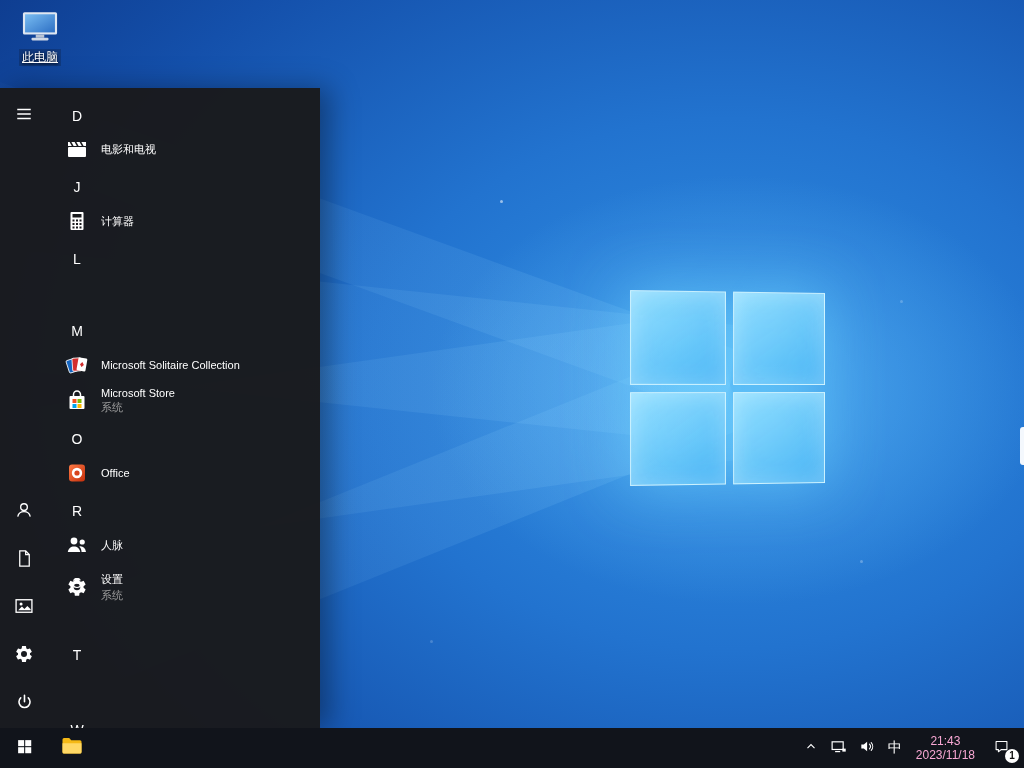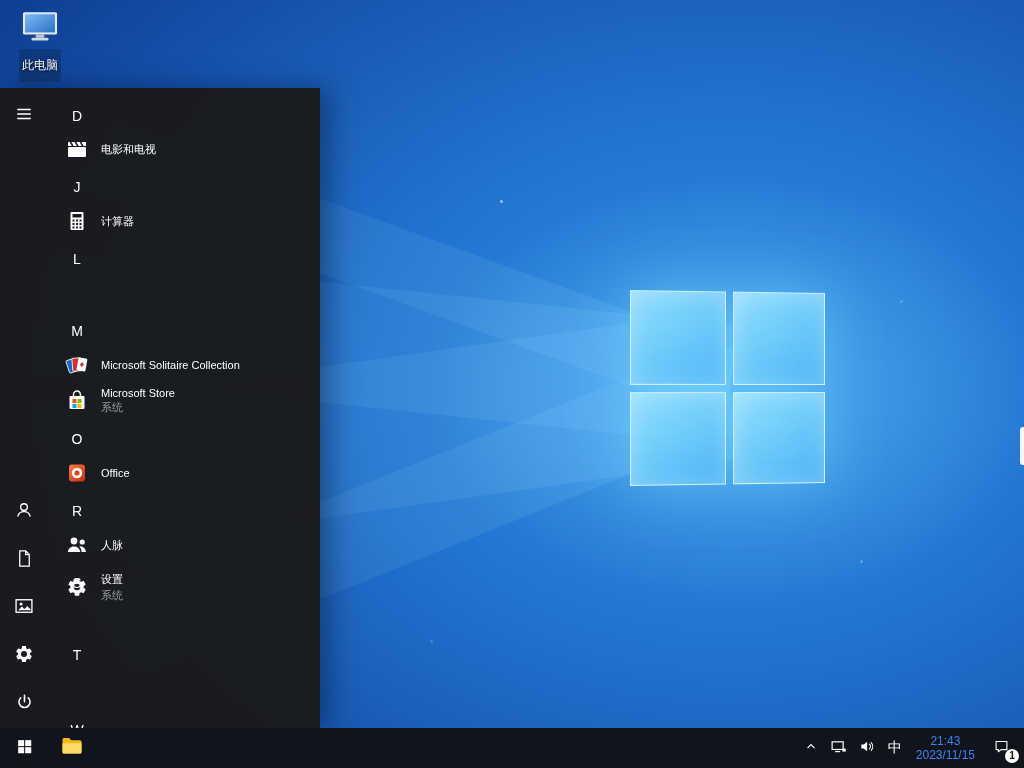--- a/index.html
+++ b/index.html
@@ -22,21 +22,21 @@
     transform:perspective(1100px) rotateY(10deg); transform-origin:100% 50%;
     filter:drop-shadow(0 0 28px rgba(110,215,255,.55)); }
   .pane { background:linear-gradient(145deg, rgba(150,225,255,.95), rgba(70,180,245,.88));
     border:1px solid rgba(220,248,255,.85); box-shadow:inset 0 0 22px rgba(255,255,255,.28); }
   .spark { position:absolute; width:3px; height:3px; border-radius:50%; background:rgba(255,255,255,.55); }
 
   
   .desktop-icon { position:absolute; left:8px; top:10px; width:64px; display:flex;
     flex-direction:column; align-items:center; gap:3px; cursor:default; }
   .desktop-icon-label { font-size:12px; color:#fff; text-shadow:0 1px 3px rgba(0,0,0,.9);
-    background:rgba(10,20,40,.25); padding:8px 3px; }
+    background:rgba(10,20,40,.25); padding:0 3px;text-decoration:underline; }
 
   .edge-bar { position:absolute; right:0; top:427px; width:4px; height:38px;
     background:rgba(255,255,255,.95); border-radius:3px 0 0 3px; }
 
   
   .start-menu { position:absolute; left:0; top:88px; width:320px; height:640px;
     background:rgba(26,27,30,.98); display:flex; box-shadow:10px 0 26px rgba(0,0,0,.35); }
   .rail { position:relative; width:48px; flex:none; }
   .rail-btn { position:absolute; left:0; width:48px; height:48px; display:flex;
     align-items:center; justify-content:center; cursor:pointer; }
@@ -53,21 +53,21 @@
   .row-chevron { position:absolute; right:14px; top:50%; transform:translateY(-50%); }
 
   
   .taskbar { position:absolute; left:0; bottom:0; width:1024px; height:40px;
     background:#11141b; display:flex; align-items:center; }
   .tb-btn { width:48px; height:40px; display:flex; align-items:center; justify-content:center; cursor:pointer; }
   .tray { margin-left:auto; display:flex; align-items:center; height:40px; padding-right:4px; }
   .tray-item { position:relative; height:40px; display:flex; align-items:center;
     justify-content:center; padding:0 6px; color:#fff; cursor:pointer; }
   .ime { font-size:14px; min-width:26px; text-align:center; }
-  .clock { font-size:12px; line-height:14px; text-align:center; color:#3b82f6; padding:0 8px; cursor:pointer;
+  .clock { font-size:12px; line-height:14px; text-align:center; color:#f9a8d4; padding:0 8px; cursor:pointer;
     display:flex; flex-direction:column; justify-content:center; height:40px; }
   .badge { position:absolute; right:1px; bottom:5px; width:14px; height:14px; border-radius:50%;
     background:#fff; color:#111; font-size:10px; line-height:14px; text-align:center; font-weight:bold; }
 </style>
 </head>
 <body>
 
 <div class="screen">
 
   <div class="wallpaper">
@@ -351,21 +351,21 @@
         <span>
           <svg width="17" height="17" viewBox="0 0 22 22">
               <path d="M3 8.5v5h3.2l4.3 3.8V4.7L6.2 8.5z" fill="#fff"></path>
               <path d="M13.5 8a4.3 4.3 0 010 6M15.8 6a7.5 7.5 0 010 10" stroke="#fff" stroke-width="1.4" fill="none" stroke-linecap="round"></path>
             </svg>
         </span>
       </div>
       <div class="tray-item ime">中</div>
       <div class="clock">
         <div>21:43</div>
-        <div>2023/11/15</div>
+        <div>2023/11/18</div>
       </div>
       <div class="tray-item" style="padding:0 10px">
         <span>
           <svg width="17" height="17" viewBox="0 0 22 22">
               <path d="M4 4.5h14v10.5h-7.5L7 17.8v-2.8H4z" fill="none" stroke="#fff" stroke-width="1.4" stroke-linejoin="round"></path>
             </svg>
         </span>
         <span class="badge">1</span>
       </div>
     </div>

